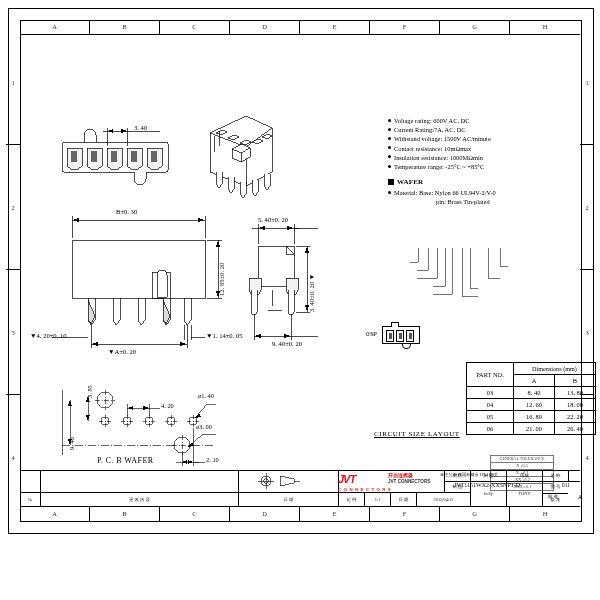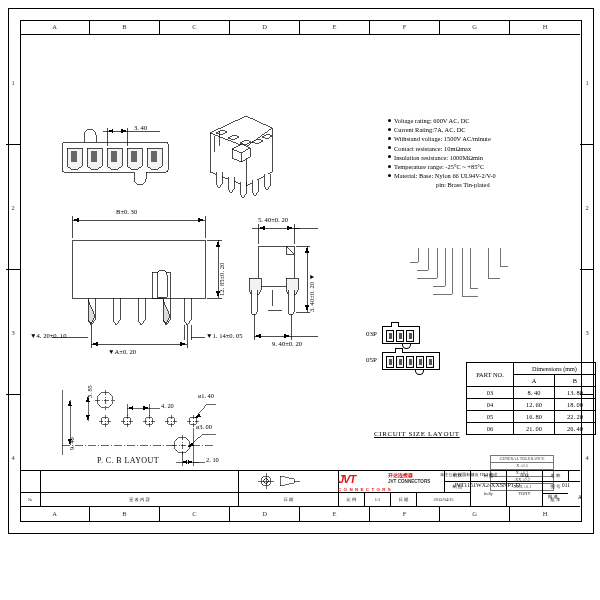--- a/index.html
+++ b/index.html
@@ -363,58 +363,49 @@
   <div class="dimtxt" style="left:258px;top:216px">5. 40±0. 20</div>
   <div class="dimtxt vtxt" style="left:308px;top:312px;transform:rotate(-90deg)"><span>3. 40±0. 20</span> <span>▼</span></div>
   <div class="dimtxt" style="left:272px;top:340px">9. 40±0. 20</div>
 
   <div class="dimtxt vtxt" style="left:68px;top:450px;transform:rotate(-90deg);font-size:6.4px">9. 40</div>
   <div class="dimtxt vtxt" style="left:86px;top:398px;transform:rotate(-90deg);font-size:6.4px">3. 85</div>
   <div class="dimtxt" style="left:161px;top:402px;font-size:6.4px">4. 20</div>
   <div class="dimtxt" style="left:198px;top:392px;font-size:6.4px">ø1. 40</div>
   <div class="dimtxt" style="left:196px;top:423px;font-size:6.4px">ø3. 00</div>
   <div class="dimtxt" style="left:206px;top:456px;font-size:6.4px">2. 10</div>
-  <div class="dimtxt" style="left:97px;top:456px;font-size:8px;letter-spacing:.4px">P. C. B  LAYOUT</div>
+  <div class="dimtxt" style="left:97px;top:456px;font-size:8px;letter-spacing:.4px">P. C. B  WAFER</div>
 
   <div id="spec">
     <div class="spec-li"><span class="dot"></span><span>Voltage rating: 600V AC, DC</span></div>
     <div class="spec-li"><span class="dot"></span><span>Current Rating:7A, AC, DC</span></div>
     <div class="spec-li"><span class="dot"></span><span>Withstand voltage: 1500V AC/minute</span></div>
     <div class="spec-li"><span class="dot"></span><span>Contact resistance: 10mΩmax</span></div>
     <div class="spec-li"><span class="dot"></span><span>Insulation resistance: 1000MΩmin</span></div>
     <div class="spec-li"><span class="dot"></span><span>Temperature range: -25°C ~ +85°C</span></div>
 
+    <div class="spec-head" style="margin-top:7px">
+      <span class="sq"></span><span>WAFER</span>
+    </div>
     <div class="spec-li"><span class="dot"></span><span>Material: Base: Nylon 66 UL94V-2/V-0</span></div>
     <div class="spec-li" style="padding-left:48px"><span>pin: Brass Tin-plated</span></div>
   </div>
 
 
   <div id="csl">
     <div class="csl-row">
       <div class="csl-tag">03P</div>
       <div class="conn" style="width:38px">
         <div class="tabtop" style="left:8px"></div>
         <div class="tabbot" style="left:19px"></div>
         <div class="cell" style="left:3px"></div>
         <div class="cell" style="left:13px"></div>
         <div class="cell" style="left:23px"></div>
       </div>
     </div>
-    <div class="csl-row">
-      <div class="csl-tag">05P</div>
-      <div class="conn" style="width:58px">
-        <div class="tabtop" style="left:12px"></div>
-        <div class="tabbot" style="left:32px"></div>
-        <div class="cell" style="left:3px"></div>
-        <div class="cell" style="left:13px"></div>
-        <div class="cell" style="left:23px"></div>
-        <div class="cell" style="left:33px"></div>
-        <div class="cell" style="left:43px"></div>
-      </div>
-    </div>
     <div class="csl-title">CIRCUIT SIZE LAYOUT</div>
   </div>
 
   <table id="dimtable">
     <tbody>
         <tr>
       <td rowspan="2" style="width:42px">PART NO.</td>
       <td colspan="2" class="hdr">Dimensions  (mm)</td>
     </tr>
     <tr>

